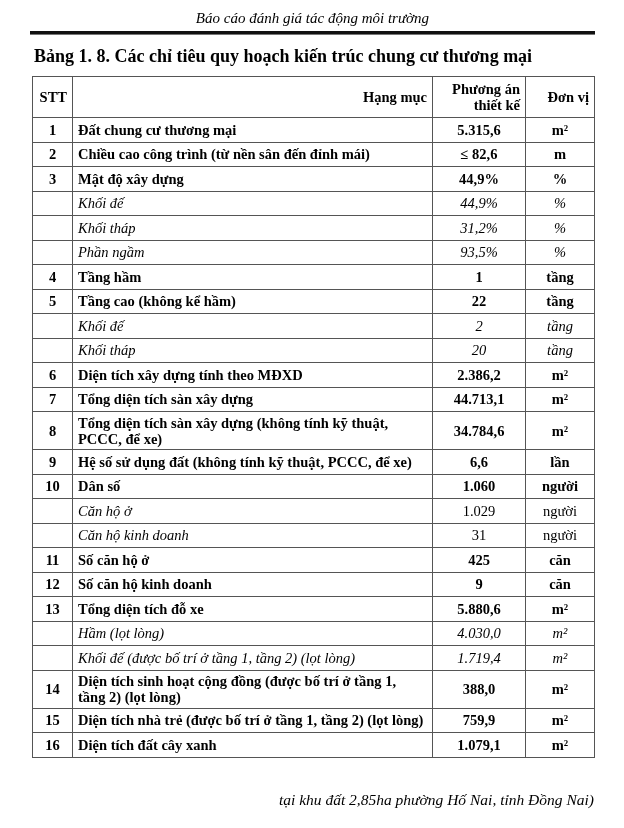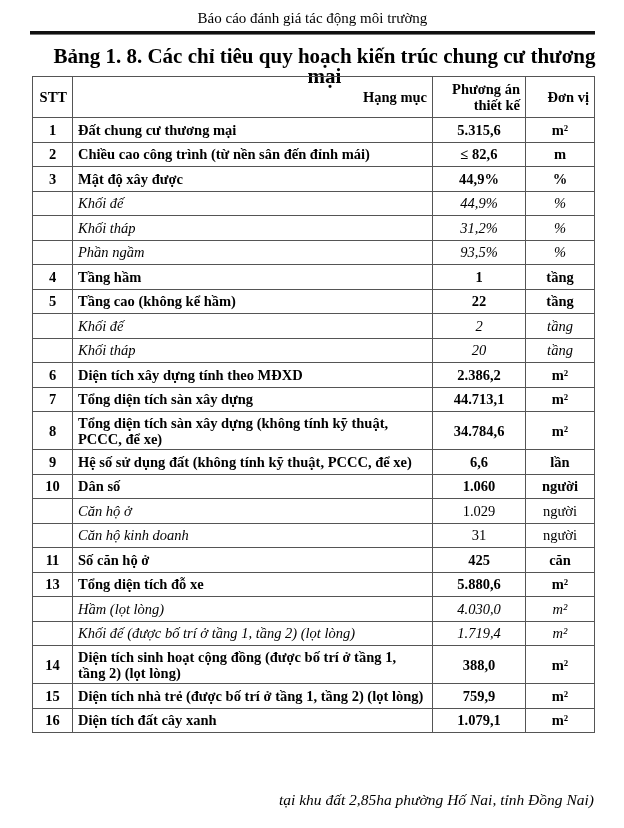--- a/index.html
+++ b/index.html
@@ -14,41 +14,41 @@
     overflow: hidden;
     font-family: "Liberation Serif", "DejaVu Serif", serif;
     color: #000;
   }
   .running-header {
     position: absolute;
     left: 30px;
     top: 8px;
     width: 565px;
     text-align: center;
+    font-style: italic;
     font-size: 15px;
     line-height: 20px;
   }
   .header-rule {
     position: absolute;
     left: 30px;
     top: 31px;
     width: 565px;
     height: 4px;
     background: #111;
     border-bottom: 1px solid #777;
     box-sizing: border-box;
   }
   .table-title {
     position: absolute;
-    left: 42px;
+    left: 34px;
     top: 46px;
     width: 565px;
-    text-align: center;
     font-weight: bold;
-    font-size: 21px;
+    font-size: 18px;
     line-height: 20px;
   }
   table.spec {
     position: absolute;
     left: 32px;
     top: 76px;
     width: 562px;
     border-collapse: collapse;
     font-size: 14.5px;
     table-layout: fixed;
@@ -125,21 +125,21 @@
       <td class="unit">m²</td>
     </tr>
     <tr class="main">
       <td class="stt">2</td>
       <td class="item">Chiều cao công trình (từ nền sân đến đỉnh mái)</td>
       <td class="val">≤ 82,6</td>
       <td class="unit">m</td>
     </tr>
     <tr class="main">
       <td class="stt">3</td>
-      <td class="item">Mật độ xây được</td>
+      <td class="item">Mật độ xây dựng</td>
       <td class="val">44,9%</td>
       <td class="unit">%</td>
     </tr>
     <tr class="sub italic">
       <td class="stt"></td>
       <td class="item">Khối đế</td>
       <td class="val">44,9%</td>
       <td class="unit">%</td>
     </tr>
     <tr class="sub italic">
@@ -220,20 +220,26 @@
       <td class="val">31</td>
       <td class="unit">người</td>
     </tr>
     <tr class="main">
       <td class="stt">11</td>
       <td class="item">Số căn hộ ở</td>
       <td class="val">425</td>
       <td class="unit">căn</td>
     </tr>
     <tr class="main">
+      <td class="stt">12</td>
+      <td class="item">Số căn hộ kinh doanh</td>
+      <td class="val">9</td>
+      <td class="unit">căn</td>
+    </tr>
+    <tr class="main">
       <td class="stt">13</td>
       <td class="item">Tổng diện tích đỗ xe</td>
       <td class="val">5.880,6</td>
       <td class="unit">m²</td>
     </tr>
     <tr class="sub italic">
       <td class="stt"></td>
       <td class="item">Hầm (lọt lòng)</td>
       <td class="val">4.030,0</td>
       <td class="unit">m²</td>

